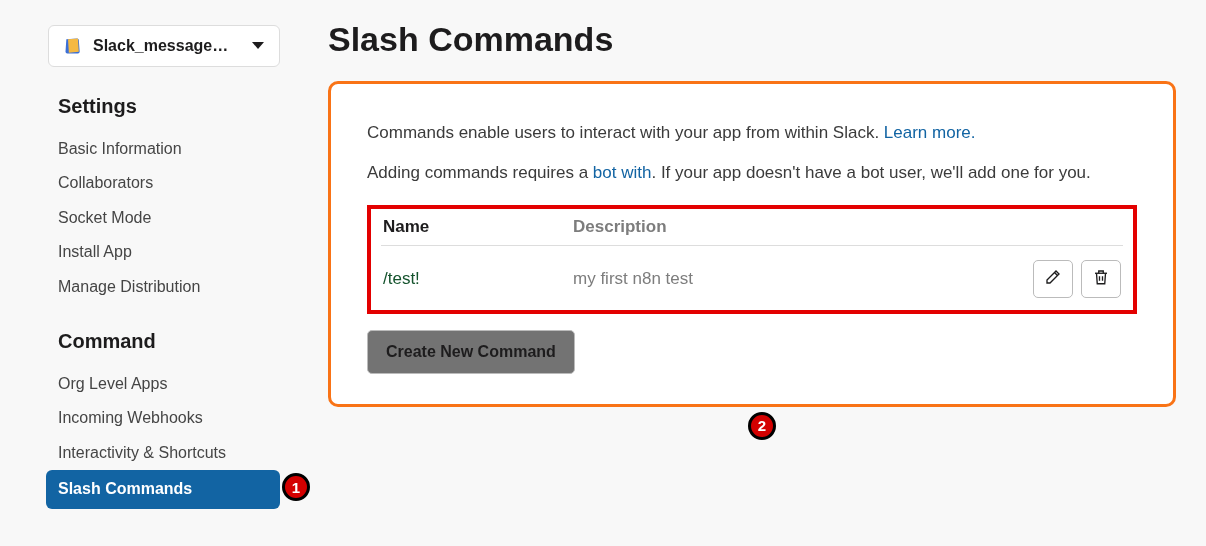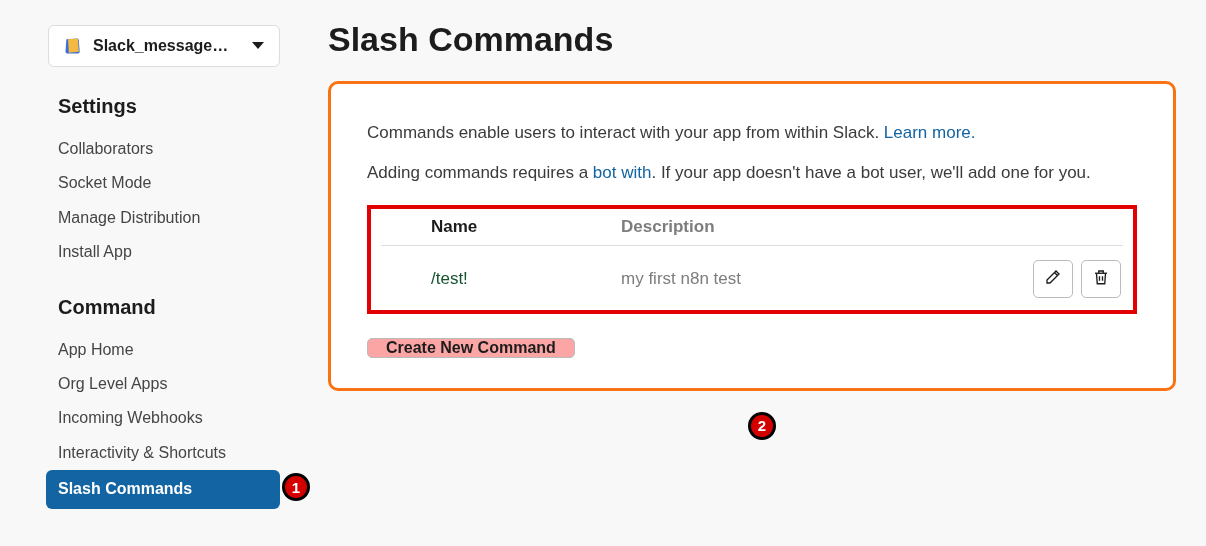--- a/index.html
+++ b/index.html
@@ -128,41 +128,41 @@
       color: #1d1c1d;
       padding: 0 2px 8px 2px;
       border-bottom: 1px solid #ddd;
     }
     .cmd-row {
       display: flex;
       align-items: center;
       padding: 14px 2px 2px 2px;
       font-size: 17px;
     }
-    .col-name { width: 190px; margin-left: 48px; }
+    .col-name { width: 190px; }
     .col-desc { flex: 1; color: #7d7d7d; }
     .col-actions { display: flex; gap: 8px; }
     .icon-btn {
       width: 40px;
       height: 38px;
       border: 1px solid #bbb;
       border-radius: 5px;
       background: #fff;
       display: flex;
       align-items: center;
       justify-content: center;
       cursor: pointer;
     }
     .icon-btn svg { width: 18px; height: 18px; stroke: #1d1c1d; stroke-width: 1.8; fill: none; }
     .create-btn {
-      margin-top: 24px;
+      margin-top: 16px;
       border: 1px solid #bbb;
-      background: #fca5a5;
+      background: #737373;
       border-radius: 5px;
-      padding: 0 18px;
+      padding: 12px 18px;
       font-size: 16px;
       font-weight: 700;
       color: #1d1c1d;
       cursor: pointer;
     }
     .badge-2-wrap {
       position: absolute;
       width: 100%;
       left: 0;
     }
@@ -182,29 +182,29 @@
       <span class="app-name">Slack_message…</span>
       <span class="caret">
         <svg width="14" height="10" viewBox="0 0 14 10">
             <path d="M1 1 L7 8 L13 1 Z" fill="#1d1c1d"></path>
           </svg>
       </span>
     </div>
 
     <div class="section-title">Settings</div>
     <ul class="nav-list">
+      <li class="nav-item">Basic Information</li>
       <li class="nav-item">Collaborators</li>
       <li class="nav-item">Socket Mode</li>
+      <li class="nav-item">Install App</li>
       <li class="nav-item">Manage Distribution</li>
-      <li class="nav-item">Install App</li>
     </ul>
 
     <div class="section-title">Command</div>
     <ul class="nav-list">
-      <li class="nav-item">App Home</li>
       <li class="nav-item">Org Level Apps</li>
       <li class="nav-item">Incoming Webhooks</li>
       <li class="nav-item">Interactivity &amp; Shortcuts</li>
       <li class="nav-item-wrap">
         <div class="nav-item active">Slash Commands</div>
         <div class="badge badge-1">1</div>
       </li>
     </ul>
   </aside>
 

